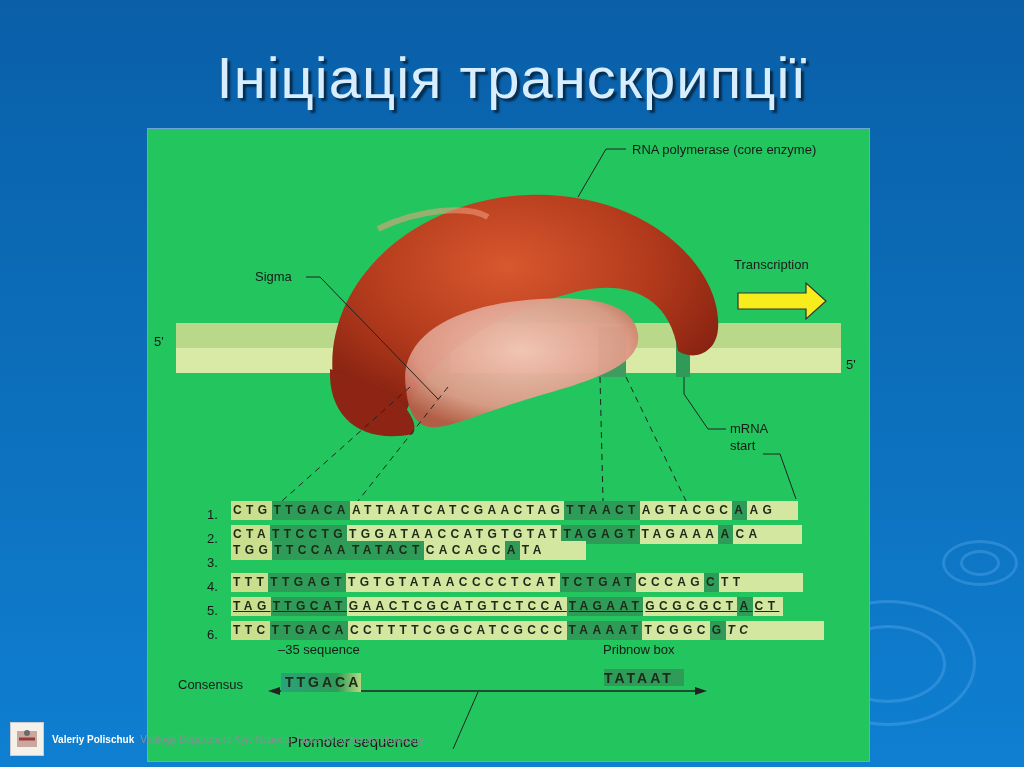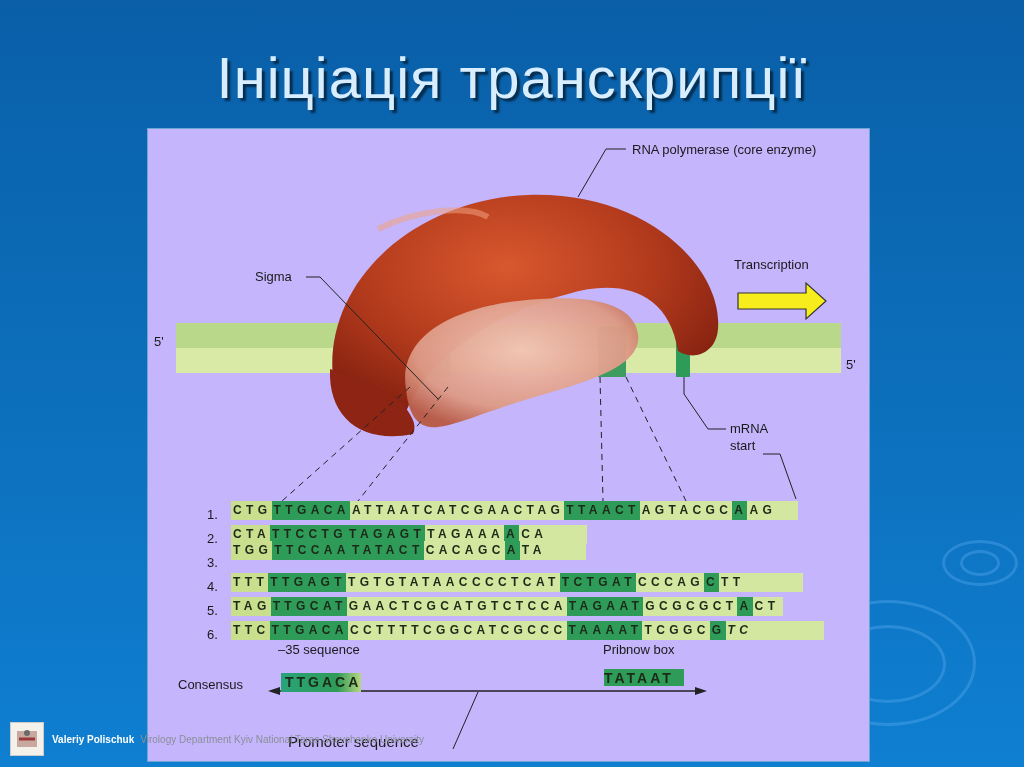--- a/index.html
+++ b/index.html
@@ -9,21 +9,21 @@
     font-family: "Liberation Sans", sans-serif;
   }
   .ripple { position:absolute; border-radius:50%; border:3px solid rgba(120,190,255,0.28); }
   .title {
     position:absolute; left:0; top:44px; width:1024px; text-align:center;
     font-size:58px; color:#d8eeff; letter-spacing:1px;
     text-shadow: 3px 3px 2px rgba(0,0,0,0.55);
   }
   .panel {
     position:absolute; left:147px; top:128px; width:721px; height:632px;
-    background:#c4b5fd; border:1px solid #6aa6d6; overflow:hidden;
+    background:#22c55e; border:1px solid #6aa6d6; overflow:hidden;
   }
   .lbl { position:absolute; font-size:13px; color:#1a1a1a; white-space:nowrap; }
   .dna-band { position:absolute; left:28px; width:665px; height:25px; }
   .seq-row {
     position:absolute; left:83px; height:19px; display:flex; align-items:center;
     font-size:12px; font-weight:bold; letter-spacing:4.4px; color:#1c2a18;
     font-family: "Liberation Sans", sans-serif;
   }
   .seq-num { position:absolute; left:59px; font-size:13px; color:#1a1a1a; }
   .seg { height:19px; line-height:19px; display:inline-block; padding-left:2px; }
@@ -113,20 +113,21 @@
         <span class="seg dark">TTAACT</span>
         <span class="seg mid">AGTACGC</span>
         <span class="seg dark">A</span>
         <span class="seg mid" style="padding-right:22px;">AG</span>
     </div>
 
     <div class="seq-num" style="top:402px;">2.</div>
     <div class="seq-row" style="top:396px;">
       <span class="seg light">CTA</span>
         <span class="seg dark">TTCCTG</span>
+        <span class="seg mid">TGGATAACCATGTGTAT</span>
         <span class="seg dark">TAGAGT</span>
         <span class="seg mid">TAGAAA</span>
         <span class="seg dark">A</span>
         <span class="seg mid" style="padding-right:40px;">CA</span>
     </div>
 
     <div class="seq-num" style="top:426px;">3.</div>
     <div class="seq-row" style="top:412px;">
       <span class="seg light">TGG</span>
         <span class="seg dark">TTCCAA</span>
@@ -141,21 +142,21 @@
       <span class="seg light">TTT</span>
         <span class="seg dark">TTGAGT</span>
         <span class="seg mid">TGTGTATAACCCCTCAT</span>
         <span class="seg dark">TCTGAT</span>
         <span class="seg mid">CCCAG</span>
         <span class="seg dark">C</span>
         <span class="seg mid" style="padding-right:58px;">TT</span>
     </div>
 
     <div class="seq-num" style="top:474px;">5.</div>
-    <div class="seq-row" style="top:468px;">
+    <div class="seq-row" style="top:468px;text-decoration:underline;">
       <span class="seg light">TAG</span>
         <span class="seg dark">TTGCAT</span>
         <span class="seg mid">GAACTCGCATGTCTCCA</span>
         <span class="seg dark">TAGAAT</span>
         <span class="seg mid">GCGCGCT</span>
         <span class="seg dark">A</span>
         <span class="seg mid" style="padding-right:4px;">CT</span>
     </div>
 
     <div class="seq-num" style="top:498px;">6.</div>

